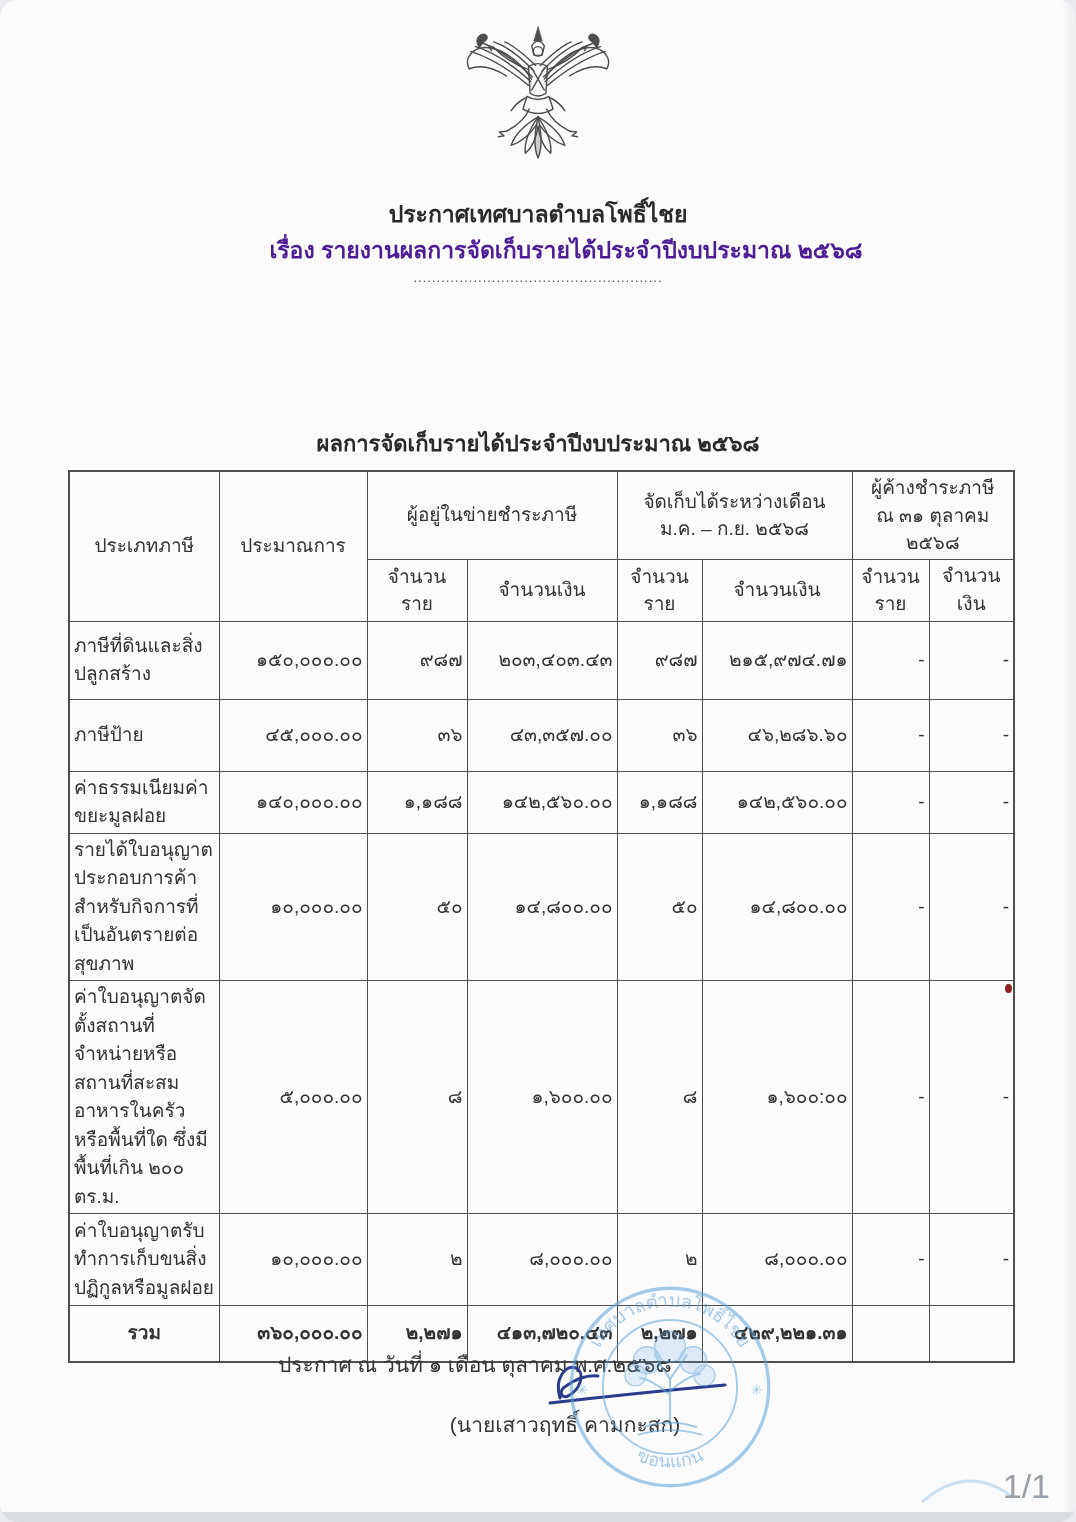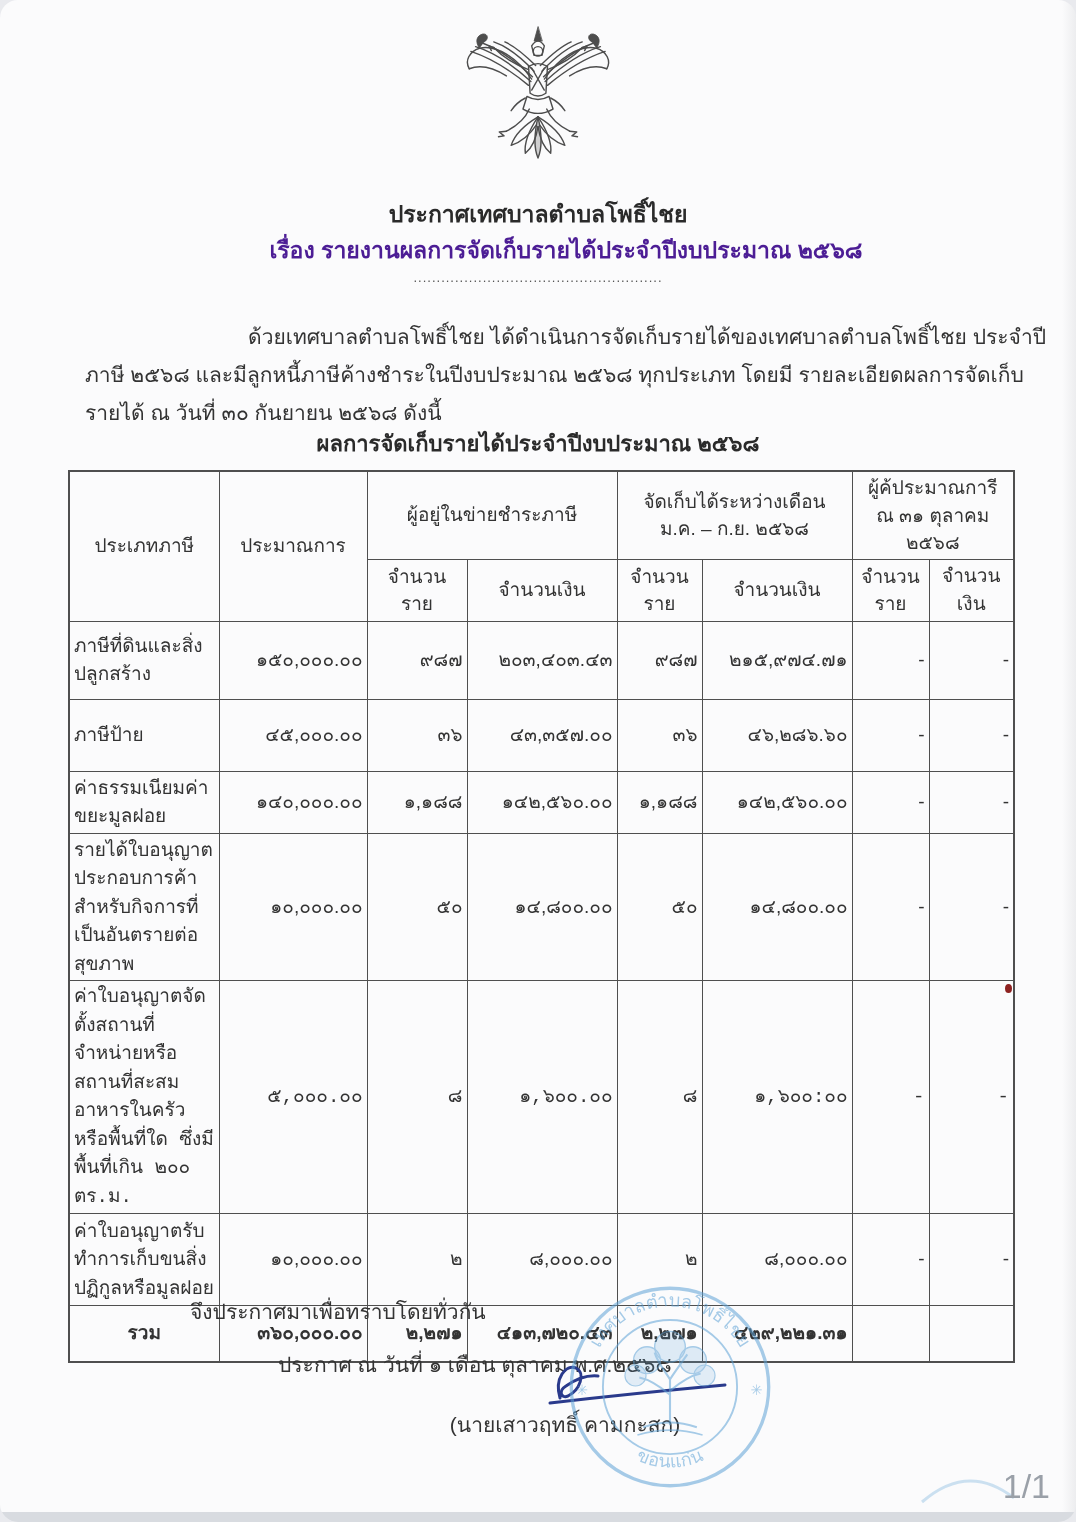--- a/index.html
+++ b/index.html
@@ -16,21 +16,21 @@
   .para .pline{line-height:38px;white-space:nowrap;}
   .para .pline.first{text-indent:163px;}
   
   .caption{top:426px;left:0;width:1076px;text-align:center;font-size:22px;font-weight:600;color:#2a2a2a;}
   
   table.rpt{position:absolute;left:68px;top:470px;width:945px;border-collapse:collapse;table-layout:fixed;
             font-size:19px;color:#333;}
   table.rpt td{border:1px solid #4f4f4f;vertical-align:middle;padding:2px 4px;line-height:1.5;}
   table.rpt{border:2px solid #4f4f4f;}
   .hr1{height:72px;} .hr2{height:58px;}
-  .dr1{height:78px;} .dr2{height:72px;} .dr3{height:62px;} .dr4{height:132px;} .dr5{height:168px;font-family:Liberation Mono, monospace;} .dr6{height:92px;}
+  .dr1{height:78px;} .dr2{height:72px;} .dr3{height:62px;} .dr4{height:132px;} .dr5{height:168px;} .dr6{height:92px;}
   .trw{height:56px;}
   td.hc{text-align:center;}
   td.lbl{text-align:left;padding-left:8px;padding-right:6px;}
   td.est{text-align:right;padding-right:20px;}
   td.amt{text-align:right;padding-right:16px;}
   td.cnt{text-align:right;}
   tr.totals td{font-weight:700;}
   .h2line{display:block;text-align:center;line-height:1.45;}
   
   .closing{top:1295px;left:190px;font-size:21px;color:#333;}
@@ -91,25 +91,20 @@
       <path d="M100,120 C112,138 118,152 116,166 C106,158 102,146 100,132"></path>
       <path d="M100,120 C80,132 70,144 66,156 C78,152 90,142 98,130"></path>
       <path d="M100,120 C120,132 130,144 134,156 C122,152 110,142 102,130"></path>
     </g>
   </svg>
 
   <div class="abs title1">ประกาศเทศบาลตำบลโพธิ์ไชย</div>
   <div class="abs title2">เรื่อง รายงานผลการจัดเก็บรายได้ประจำปีงบประมาณ ๒๕๖๘</div>
   <div class="abs dots">......................................................</div>
 
-  <div class="abs para">
-    <div class="pline first">ด้วยเทศบาลตำบลโพธิ์ไชย ได้ดำเนินการจัดเก็บรายได้ของเทศบาลตำบลโพธิ์ไชย ประจำปี</div>
-    <div class="pline">ภาษี ๒๕๖๘ และมีลูกหนี้ภาษีค้างชำระในปีงบประมาณ ๒๕๖๘ ทุกประเภท โดยมี รายละเอียดผลการจัดเก็บ</div>
-    <div class="pline">รายได้ ณ วันที่ ๓๐ กันยายน ๒๕๖๘ ดังนี้</div>
-  </div>
 
   <div class="abs caption">ผลการจัดเก็บรายได้ประจำปีงบประมาณ ๒๕๖๘</div>
 
   <table class="rpt">
     <colgroup>
       <col style="width:150px">
         <col style="width:148px">
         <col style="width:100px">
         <col style="width:150px">
       <col style="width:85px">
@@ -120,21 +115,21 @@
     <tbody>
         <tr class="hr1">
       <td class="hc" rowspan="2">ประเภทภาษี</td>
       <td class="hc" rowspan="2">ประมาณการ</td>
       <td class="hc" colspan="2">ผู้อยู่ในข่ายชำระภาษี</td>
       <td class="hc" colspan="2">
         <span class="h2line">จัดเก็บได้ระหว่างเดือน</span>
         <span class="h2line">ม.ค. – ก.ย. ๒๕๖๘</span>
       </td>
       <td class="hc" colspan="2">
-        <span class="h2line">ผู้ค้ประมาณการี</span>
+        <span class="h2line">ผู้ค้างชำระภาษี</span>
         <span class="h2line">ณ ๓๑ ตุลาคม ๒๕๖๘</span>
       </td>
     </tr>
     <tr class="hr2">
       <td class="hc">
         <span class="h2line">จำนวน</span>
         <span class="h2line">ราย</span>
       </td>
       <td class="hc">จำนวนเงิน</td>
       <td class="hc">
@@ -215,21 +210,20 @@
       <td class="cnt">๒,๒๗๑</td>
       <td class="amt">๔๑๓,๗๒๐.๔๓</td>
       <td class="cnt">๒,๒๗๑</td>
       <td class="amt">๔๒๙,๒๒๑.๓๑</td>
       <td class="cnt"></td>
       <td class="cnt"></td>
     </tr>
   </tbody>
     </table>
 
-  <div class="abs closing">จึงประกาศมาเพื่อทราบโดยทั่วกัน</div>
   <div class="abs dateline">ประกาศ ณ วันที่ ๑ เดือน ตุลาคม พ.ศ.๒๕๖๘</div>
 
   <svg class="abs signature" width="230" height="52" viewBox="0 0 230 52" aria-hidden="true">
     <g stroke="#2a3a8c" stroke-width="3" fill="none" stroke-linecap="round">
       <path d="M20,40 C14,20 26,6 36,10 C46,15 40,32 28,38 C21,41 18,33 26,28 C36,21 48,17 58,18"></path>
       <path d="M10,45 C70,38 130,32 185,27"></path>
     </g>
   </svg>
 
   <div class="abs signame">(นายเสาวฤทธิ์ คามกะสก)</div>

